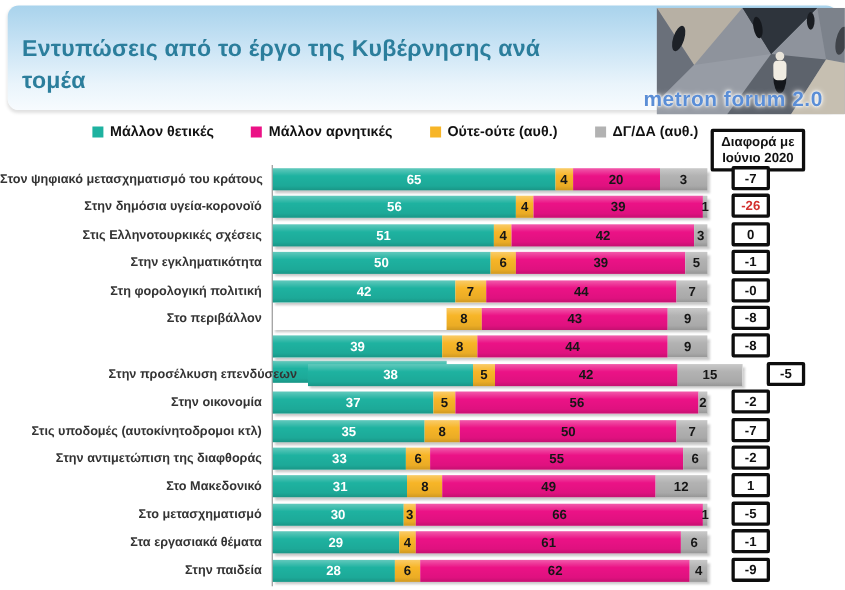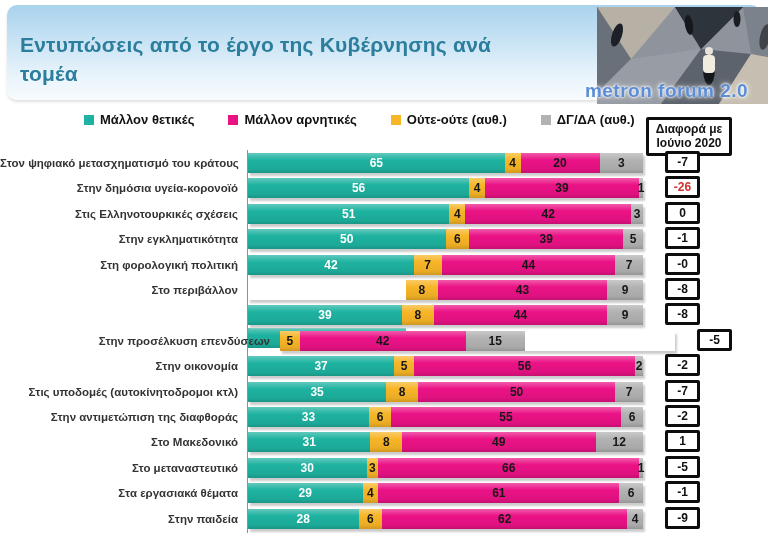--- a/index.html
+++ b/index.html
@@ -221,20 +221,23 @@
             </div>
             <div class="seg s3" style="width: 9%; background-color: rgb(178, 178, 178);">
               <span class="val">9</span>
             </div>
           </div>
           <div class="diffbox">-8</div>
         </div>
         <div class="row" style="top: 177.8px; margin-left: 32px;">
           <div class="cat">Στην προσέλκυση επενδύσεων</div>
           <div class="bar">
+            <div class="seg s0" style="width: 38%; background-color: rgb(30, 178, 160);">
+              <span class="val">38</span>
+            </div>
             <div class="seg s1" style="width: 5%; background-color: rgb(247, 181, 39);">
               <span class="val">5</span>
             </div>
             <div class="seg s2" style="width: 42%; background-color: rgb(235, 18, 134);">
               <span class="val">42</span>
             </div>
             <div class="seg s3" style="width: 15%; background-color: rgb(178, 178, 178);">
               <span class="val">15</span>
             </div>
           </div>
@@ -306,21 +309,21 @@
             <div class="seg s2" style="width: 49%; background-color: rgb(235, 18, 134);">
               <span class="val">49</span>
             </div>
             <div class="seg s3" style="width: 12%; background-color: rgb(178, 178, 178);">
               <span class="val">12</span>
             </div>
           </div>
           <div class="diffbox">1</div>
         </div>
         <div class="row" style="top: 304.8px;">
-          <div class="cat">Στο μεταναστευτικό</div>
+          <div class="cat">Στο μετασχηματισμό</div>
           <div class="bar">
             <div class="seg s0" style="width: 30%; background-color: rgb(30, 178, 160);">
               <span class="val">30</span>
             </div>
             <div class="seg s1" style="width: 3%; background-color: rgb(247, 181, 39);">
               <span class="val">3</span>
             </div>
             <div class="seg s2" style="width: 66%; background-color: rgb(235, 18, 134);">
               <span class="val">66</span>
             </div>

